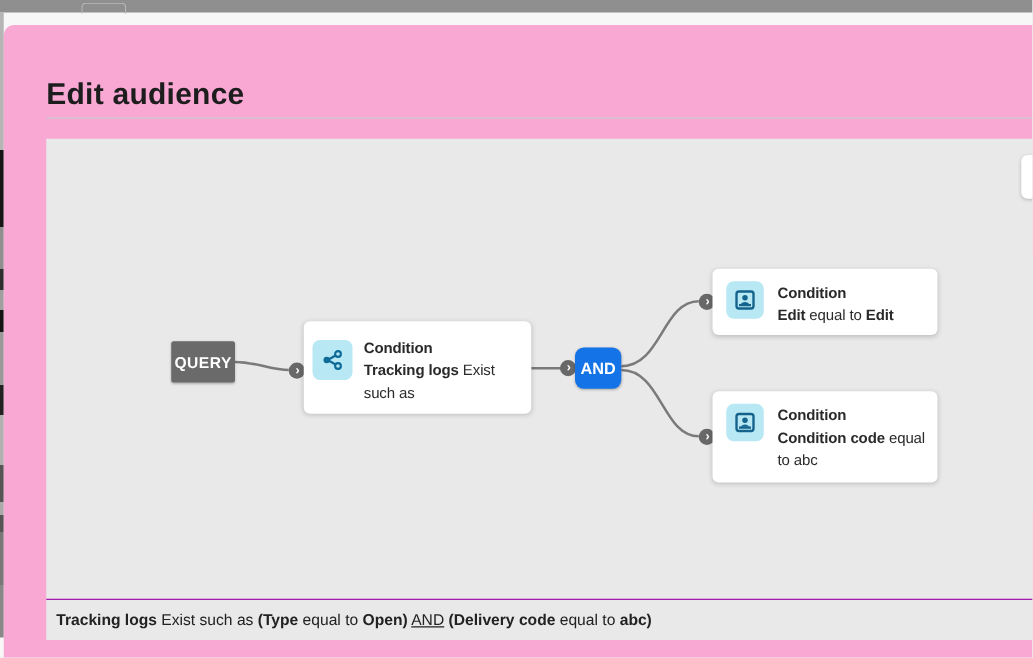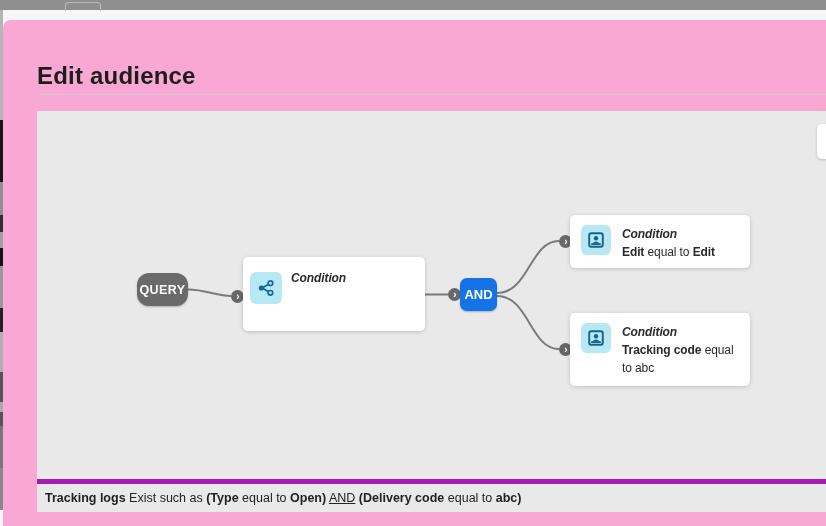--- a/index.html
+++ b/index.html
@@ -19,47 +19,47 @@
       #555 402px 416px,#777 416px 458px,#888 458px 100%);}
   .modal{position:absolute;left:3px;top:20px;width:823px;height:516px;
     background:#f9a8d4;border-top-left-radius:8px;}
   .page-title{position:absolute;left:34px;top:42px;font-size:24px;font-weight:700;
     color:#1d1d1d;letter-spacing:.2px;}
   .title-rule{position:absolute;left:34px;top:74px;width:789px;height:1px;background:#c9c9c9;}
   
   .canvas{position:absolute;left:34px;top:91px;width:789px;height:368px;
     background:#e9e9e9;overflow:hidden;}
   .connectors{position:absolute;left:0;top:0;}
-  .node{position:absolute;border-radius:12px;display:flex;align-items:center;justify-content:center;
+  .node{position:absolute;border-radius:2px;display:flex;align-items:center;justify-content:center;
     color:#fff;font-weight:700;box-shadow:0 1px 2px rgba(0,0,0,.25);}
   .node-query{left:100px;top:162px;width:51px;height:33px;background:#6a6a6a;
     font-size:12.5px;letter-spacing:.4px;}
   .node-and{left:423px;top:167px;width:37px;height:33px;background:#1473e6;
     border-radius:7px;font-size:13px;}
   .port{position:absolute;width:13px;height:13px;border-radius:50%;background:#686868;
     color:#fff;font-size:10px;font-weight:700;display:flex;align-items:center;
     justify-content:center;line-height:13px;padding-left:1px;box-sizing:border-box;}
   .card{position:absolute;background:#fff;border-radius:5px;
     box-shadow:0 1px 4px rgba(0,0,0,.18);display:flex;}
   .card-icon{width:30px;height:30px;border-radius:6px;background:#b7e8f4;
     display:flex;align-items:center;justify-content:center;flex:none;}
   .card-body{font-size:12px;line-height:18px;color:#2a2a2a;letter-spacing:-.1px;}
-  .card-title{font-weight:700;font-style:italic;}
+  .card-title{font-weight:700;}
   .card-line span{white-space:pre-wrap;}
   .card1{left:206px;top:146px;width:182px;height:74px;padding:12px 8px 0 7px;box-sizing:border-box;}
   .card1 .card-icon{width:32px;height:32px;margin-top:3px;}
   .card1 .card-body{margin-left:9px;width:128px;}
   .card2{left:533px;top:104px;width:180px;height:53px;padding:10px 8px 0 11px;box-sizing:border-box;}
   .card3{left:533px;top:202px;width:180px;height:73px;padding:10px 8px 0 11px;box-sizing:border-box;}
   .card2 .card-body,.card3 .card-body{margin-left:11px;width:126px;}
   .mini-toolbar{position:absolute;left:780px;top:13px;width:16px;height:35px;background:#fff;
     border-radius:5px 0 0 5px;box-shadow:0 1px 3px rgba(0,0,0,.2);}
   
   .statusbar{position:absolute;left:34px;top:459px;width:789px;height:33px;
-    background:#e9e9e9;border-top:5px solid #a21caf;box-sizing:border-box;
+    background:#e9e9e9;border-top:1px solid #a21caf;box-sizing:border-box;
     display:flex;align-items:center;padding-left:8px;font-size:12.5px;color:#222;}
   .statusbar span{white-space:pre-wrap;}
 </style>
 </head>
 <body>
 
 <div class="topbar">
   <div class="tab-outline"></div>
 </div>
 <div class="left-sliver"></div>
@@ -89,20 +89,21 @@
         <svg width="20" height="20" viewBox="0 0 20 20">
           <line x1="6.2" y1="10" x2="13.8" y2="5.6" stroke="#0e6a96" stroke-width="1.7"></line>
           <line x1="6.2" y1="10" x2="13.8" y2="14.4" stroke="#0e6a96" stroke-width="1.7"></line>
           <circle cx="5.4" cy="10" r="2.6" fill="#0e6a96"></circle>
           <circle cx="14.4" cy="5.2" r="2.3" fill="#b7e8f4" stroke="#0e6a96" stroke-width="1.7"></circle>
           <circle cx="14.4" cy="14.8" r="2.3" fill="#b7e8f4" stroke="#0e6a96" stroke-width="1.7"></circle>
         </svg>
       </div>
       <div class="card-body">
         <div class="card-title">Condition</div>
+        <div class="card-line"><span style="font-weight: 700;">Tracking logs</span><span> Exist such as</span></div>
       </div>
     </div>
 
     <div class="node node-and">AND</div>
 
     <div class="card card2">
       <div class="card-icon">
         <svg width="20" height="20" viewBox="0 0 20 20">
           <rect x="3.2" y="3.2" width="13.6" height="13.6" rx="2" fill="none" stroke="#14638c" stroke-width="1.9"></rect>
           <circle cx="10" cy="8.2" r="2.2" fill="#14638c"></circle>
@@ -120,21 +121,21 @@
       <div class="card-icon">
         <svg width="20" height="20" viewBox="0 0 20 20">
           <rect x="3.2" y="3.2" width="13.6" height="13.6" rx="2" fill="none" stroke="#14638c" stroke-width="1.9"></rect>
           <circle cx="10" cy="8.2" r="2.2" fill="#14638c"></circle>
           <path d="M6.3,13.4 Q10,9.8 13.7,13.4 Z" fill="#14638c"></path>
           <rect x="5.2" y="13.2" width="9.6" height="1.8" fill="#14638c"></rect>
         </svg>
       </div>
       <div class="card-body">
         <div class="card-title">Condition</div>
-        <div class="card-line"><span style="font-weight: 700;">Tracking code</span><span> equal to </span><span style="font-weight: 400;">abc</span></div>
+        <div class="card-line"><span style="font-weight: 700;">Condition code</span><span> equal to </span><span style="font-weight: 400;">abc</span></div>
       </div>
     </div>
 
     <div class="mini-toolbar"></div>
   </div>
 
   <div class="statusbar">
     <div><span style="font-weight: 700;">Tracking logs</span><span> Exist such as </span><span style="font-weight: 700;">(Type</span><span> equal to </span><span style="font-weight: 700;">Open)</span><span> </span><span style="text-decoration: underline;">AND</span><span> </span><span style="font-weight: 700;">(Delivery code</span><span> equal to </span><span style="font-weight: 700;">abc)</span></div>
   </div>
 </div>

